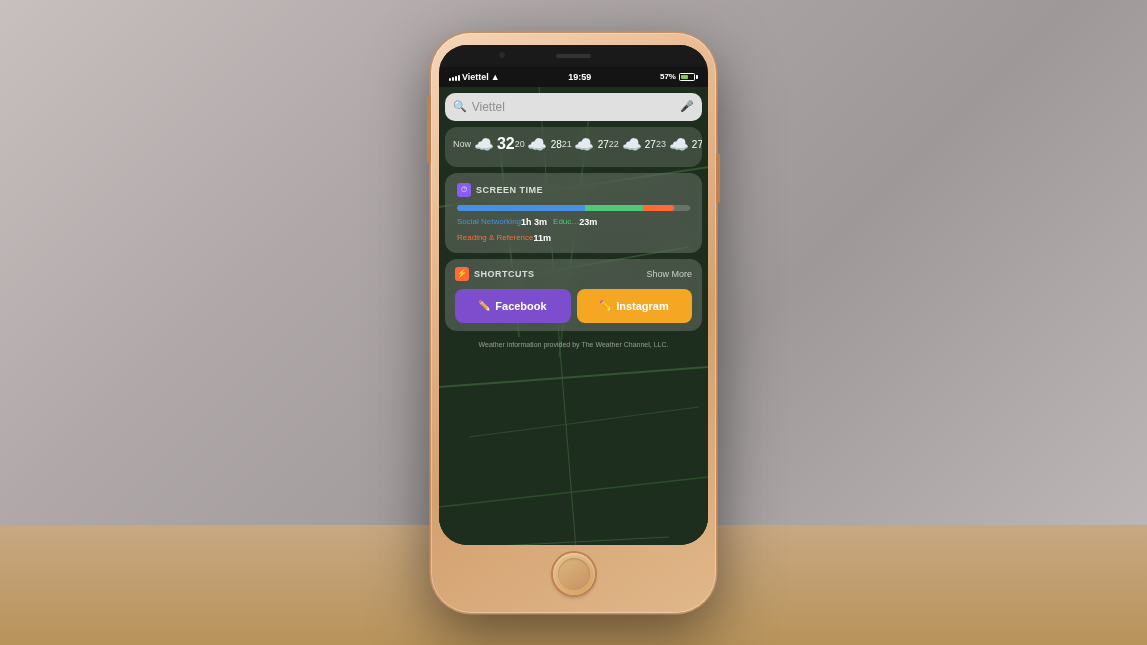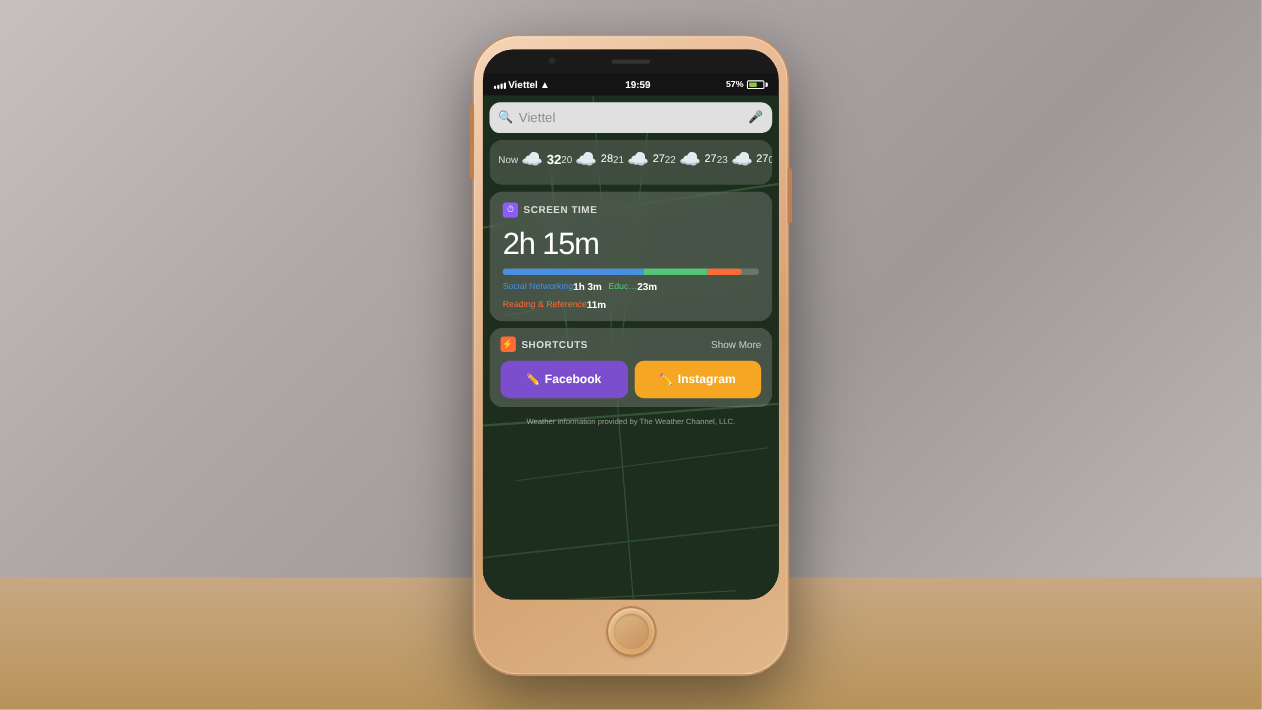--- a/index.html
+++ b/index.html
@@ -238,21 +238,21 @@
     }
     .weather-icon-cloud {
       font-size: 16px;
       color: #e0e0e0;
     }
     .temp-label {
       font-size: 10px;
       color: #fff;
       font-weight: 400;
     }
-    .temp-label.bold { font-weight: 800; font-size: 12px; }
+    .temp-label.bold { font-weight: 800; font-size: 16px; }
 
     
     .screen-time-widget {
       background: rgba(255,255,255,0.18);
       backdrop-filter: blur(10px);
       border-radius: 12px;
       padding: 10px 12px;
     }
     .st-header {
       display: flex;
@@ -528,21 +528,20 @@
               <span class="temp-label">27</span>
             </div>
           </div>
         </div>
 
         <div class="screen-time-widget">
           <div class="st-header">
             <div class="st-icon">⏱</div>
             <span class="st-title">SCREEN TIME</span>
           </div>
-          <div class="st-time">2h 15m</div>
           <div class="st-bar-container">
             <div class="st-bar-social" style="width:55%"></div>
             <div class="st-bar-educ" style="width:25%"></div>
             <div class="st-bar-reading" style="width:13%"></div>
           </div>
           <div class="st-categories">
             <div class="st-cat">
               <span class="st-cat-name blue">Social Networking</span>
               <span class="st-cat-time">1h 3m</span>
             </div>

